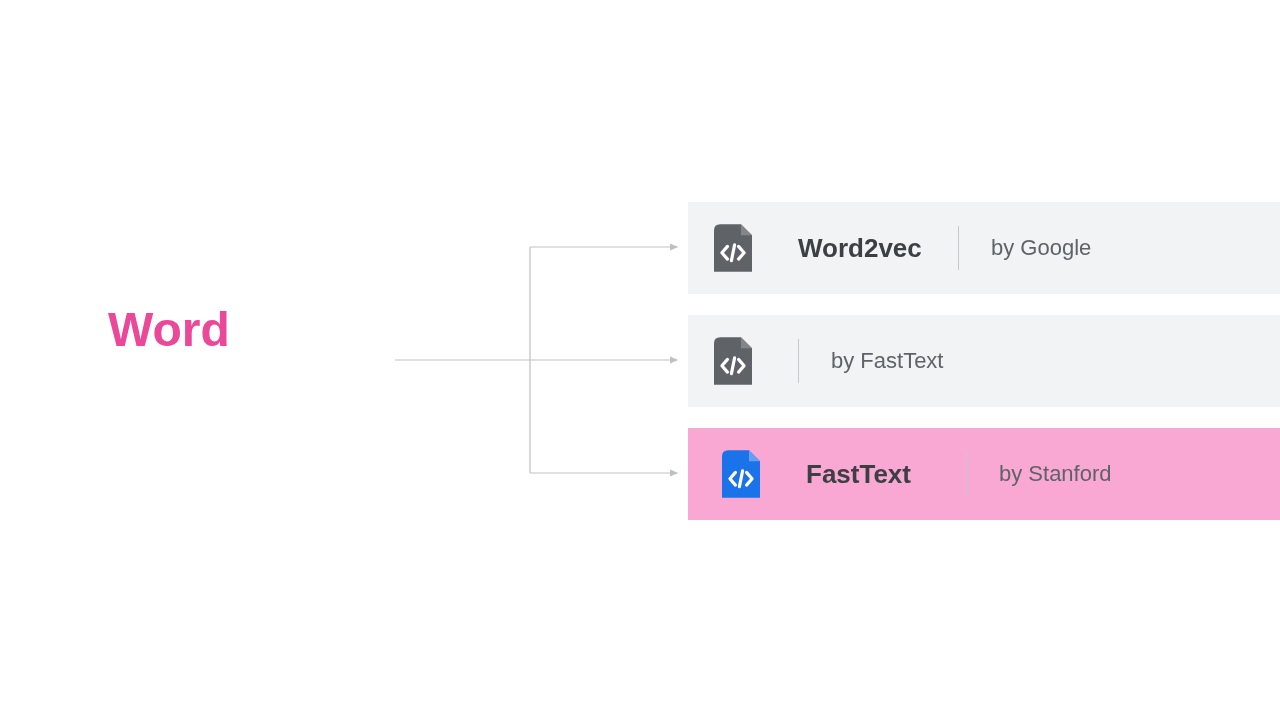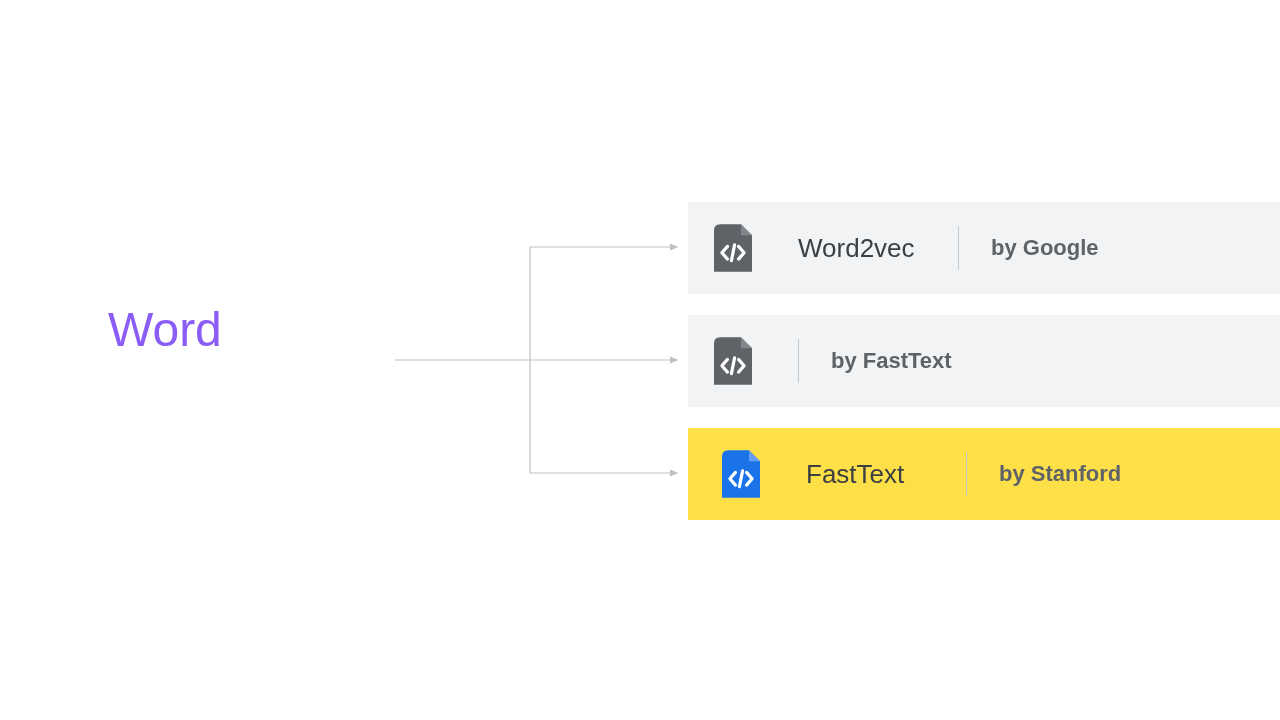--- a/index.html
+++ b/index.html
@@ -13,22 +13,22 @@
       width: 1280px;
       height: 720px;
       position: relative;
       overflow: hidden;
     }
     .title {
       position: absolute;
       left: 108px;
       top: 300px;
       font-size: 48px;
-      font-weight: 400;
-      color: #8b5cf6;
+      font-weight: 700;
+      color: #ec4899;
       line-height: 1.25;
     }
     .connector-svg {
       position: absolute;
       left: 395px;
       top: 240px;
       width: 295px;
       height: 240px;
     }
     .items-container {
@@ -39,49 +39,49 @@
     }
     .item-row {
       display: flex;
       align-items: center;
       height: 92px;
       margin-bottom: 21px;
       padding-left: 24px;
       background: #f1f3f4;
     }
     .item-row.highlighted {
-      background: #fde047;
+      background: #f9a8d4;
       padding-left: 32px;
     }
     .icon-wrap {
       width: 42px;
       height: 50px;
       display: flex;
       align-items: center;
       justify-content: center;
       margin-right: 44px;
       flex-shrink: 0;
     }
     .item-name {
       font-size: 26px;
-      font-weight: 400;
+      font-weight: 700;
       color: #3c4043;
       width: 160px;
       flex-shrink: 0;
     }
     .divider {
       width: 1px;
       height: 44px;
       background: #c5c8cc;
       margin-right: 32px;
       flex-shrink: 0;
     }
     .item-by {
       font-size: 22px;
-      font-weight: 700;
+      font-weight: 400;
       color: #5f6368;
     }
   </style>
 </head>
 <body>
 
 <div class="title">
   <span>Word</span><br>
 </div>
 

